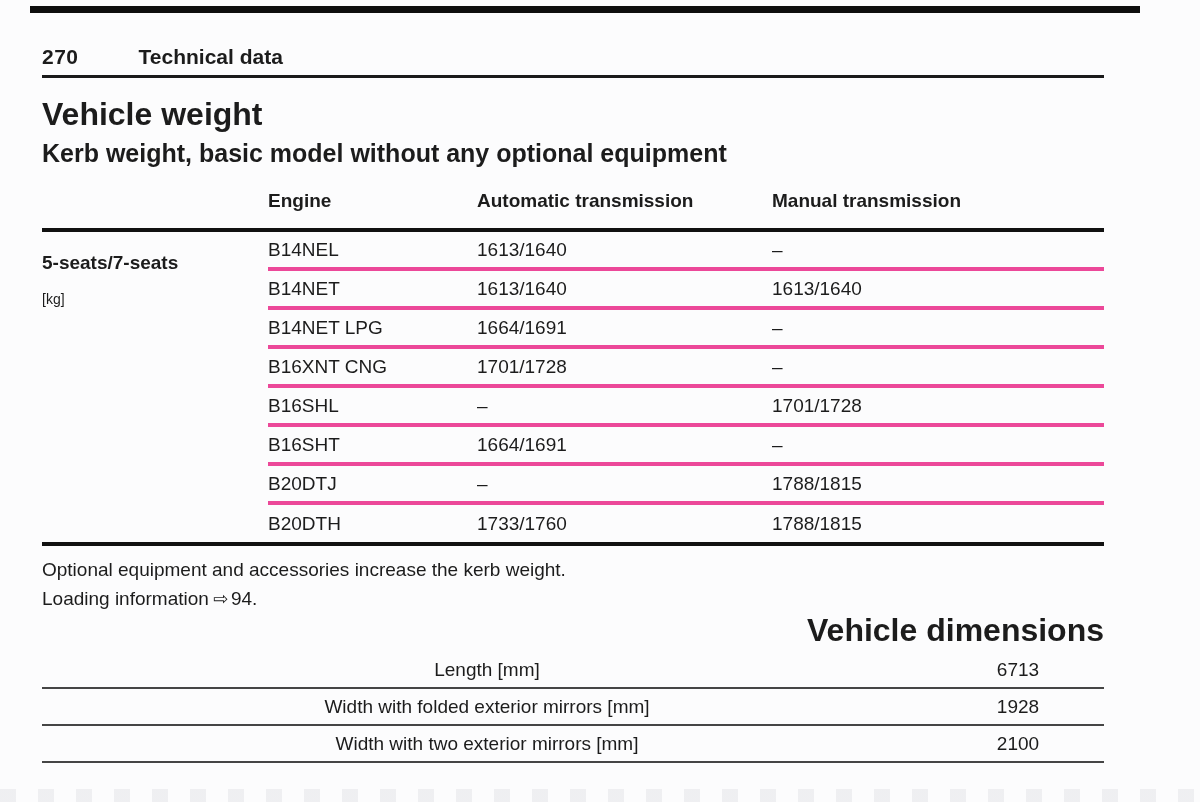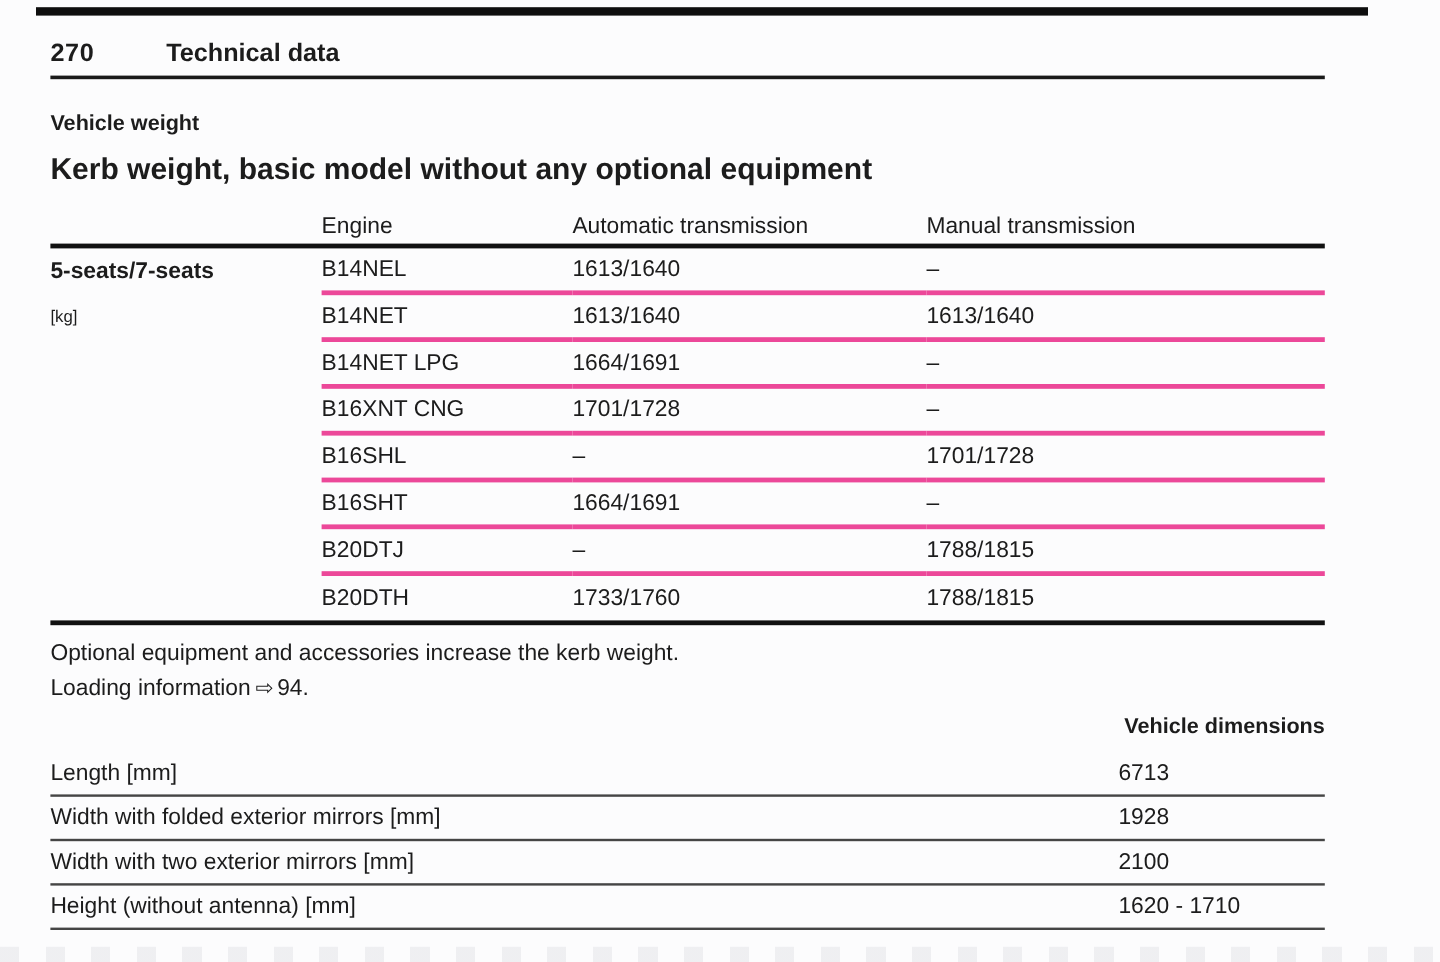--- a/index.html
+++ b/index.html
@@ -32,21 +32,21 @@
     right: 0;
     height: 13px;
     background: repeating-linear-gradient(90deg,
       rgba(170,172,182,0.16) 0 16px,
       rgba(255,255,255,0) 16px 38px);
   }
 
   .content {
     position: absolute;
     left: 42px;
-    top: 0;
+    top: 12px;
     width: 1062px;
   }
 
   
   .page-header {
     padding-top: 33px;
     display: flex;
     align-items: baseline;
   }
   .page-number {
@@ -61,21 +61,21 @@
   }
   .header-rule {
     margin-top: 6px;
     height: 3px;
     background: #1a1a1a;
   }
 
   
   .h-section {
     margin: 21px 0 0 0;
-    font-size: 18px;
+    font-size: 32px;
     font-weight: 700;
     line-height: 30px;
   }
   .h-sub {
     margin: 13px 0 0 0;
     font-size: 25px;
     font-weight: 700;
     line-height: 23px;
   }
 
@@ -84,43 +84,43 @@
     margin-top: 12px;
   }
   .wt-grid {
     display: grid;
     grid-template-columns: 226px 209px 295px 1fr;
   }
   .wt-head-cell {
     height: 33px;
     display: flex;
     align-items: flex-end;
-    padding-bottom: 5px;
-    font-size: 19px;
-    font-weight: 400;
+    padding-bottom: 18px;
+    font-size: 19px;
+    font-weight: 700;
     line-height: 19px;
   }
   .rule-thick {
     height: 4px;
     background: #111;
   }
   .wt-cell {
     height: 37px;
     display: flex;
     align-items: center;
     font-size: 19px;
     line-height: 19px;
   }
   .wt-cell.sep {
     border-bottom: 4px solid #ec4899;
     height: 35px;
   }
   .wt-rowlabel {
     grid-row: 1 / span 8;
-    padding-top: 1px;
+    padding-top: 12px;
   }
   .wt-rowlabel .label-line1 {
     display: block;
     font-size: 19px;
     font-weight: 700;
     line-height: 37px;
   }
   .wt-rowlabel .label-line2 {
     display: block;
     font-size: 14px;
@@ -139,20 +139,21 @@
   }
   .ref-arrow {
     font-family: "DejaVu Sans", sans-serif;
     font-size: 18px;
     padding: 0 3px 0 4px;
   }
 
   
   .dim-table {
     margin-top: 7px;
+    text-align: center;
   }
   .dim-row {
     display: grid;
     grid-template-columns: 890px 1fr;
     align-items: center;
     height: 35px;
     border-bottom: 2px solid #454545;
     font-size: 19px;
     line-height: 19px;
   }
@@ -239,22 +240,18 @@
         <span>6713</span>
       </div>
       <div class="dim-row">
         <span>Width with folded exterior mirrors [mm]</span>
         <span>1928</span>
       </div>
       <div class="dim-row">
         <span>Width with two exterior mirrors [mm]</span>
         <span>2100</span>
       </div>
-      <div class="dim-row">
-        <span>Height (without antenna) [mm]</span>
-        <span>1620 - 1710</span>
-      </div>
     </div>
 
   </div>
 
   <div class="scan-noise-bottom"></div>
 </div>
 
 </body></html>

